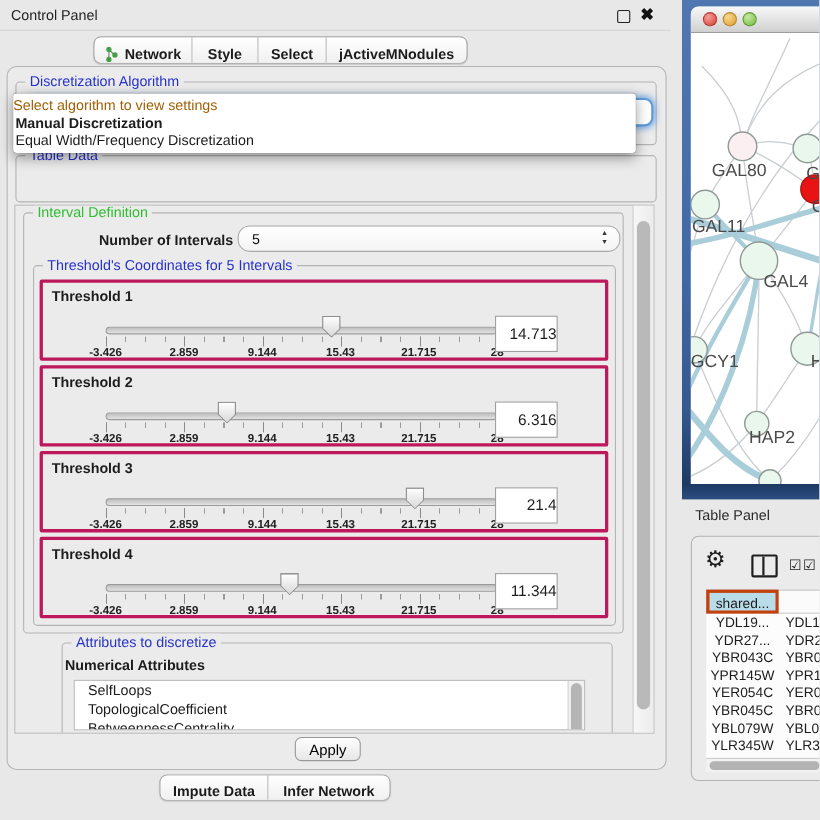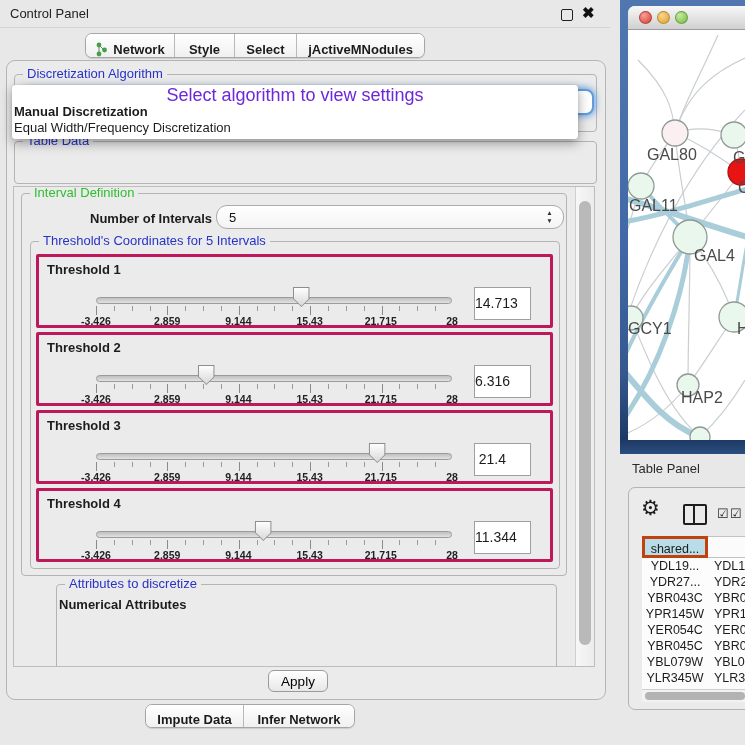--- a/index.html
+++ b/index.html
@@ -26,21 +26,21 @@
   .legend.blue{color:#2732c8}
   .legend.green{color:#2fbe2f}
   .combo{position:absolute;background:linear-gradient(#ffffff,#f4f4f4);border:1px solid #ababab;
          border-radius:11px;box-sizing:border-box;box-shadow:inset 0 1px 0 #fff}
   .combo .val{position:absolute;left:12px;top:4px;font-size:13px;color:#111;white-space:nowrap}
   .spin{position:absolute;right:9px;top:3px;width:9px;text-align:center;line-height:8px;
         font-size:6.5px;color:#333}
   .focusring{border:2px solid #5f9ddc;box-shadow:0 0 6px 2px rgba(90,150,220,.75);border-radius:8px;background:#fff}
   .popup{position:absolute;left:12px;top:85px;width:566px;height:54px;background:#ffffff;
          border-radius:3px;box-shadow:0 4px 12px rgba(0,0,0,.38),0 0 1px rgba(0,0,0,.3);z-index:40;padding-top:2px;box-sizing:border-box}
-  .popup .ph{text-align:center;color:#6d28d9;font-size:18px;line-height:17px}
+  .popup .ph{color:#a16207;font-size:13px;line-height:17px}
   .popup .opt{font-size:13px;line-height:16px;padding-left:2px;white-space:nowrap}
   .popup .opt.b{font-weight:bold}
   .scrollpane{position:absolute;left:13px;top:186px;width:582px;height:481px;border:1px solid #bdbdbd;
               background:#ebebeb;box-sizing:border-box}
   .viewport{position:absolute;left:0;top:0;width:562px;height:479px;overflow:hidden}
   .vscroll{position:absolute;right:0;top:0;width:18px;height:479px;background:linear-gradient(90deg,#f7f7f7,#ececec);border-left:1px solid #cfcfcf}
   .vscroll .thumb{position:absolute;left:3px;top:14px;width:12px;height:444px;border-radius:7px;background:#b9b9b9}
   .lbl-b{position:absolute;font-weight:bold;font-size:13px;white-space:nowrap}
   .throw{position:absolute;left:20px;width:517px;height:74px;border:3px solid #be185d;
          border-radius:2px;background:#ebebeb;box-sizing:border-box}
@@ -51,23 +51,23 @@
             clip-path:polygon(0 0,100% 0,100% 58%,50% 100%,0 58%);background:#8d8d8d}
   .sl-thumb i{position:absolute;left:1px;top:1px;right:1px;bottom:1px;display:block;
             clip-path:polygon(0 0,100% 0,100% 58%,50% 100%,0 58%);background:linear-gradient(#fefefe,#d8d8d8)}
   .ticks{position:absolute;left:57px;top:49px;width:357px;height:9px;
          background-image:
            repeating-linear-gradient(90deg,#8a8a8a 0 1px,transparent 1px 20%),
            repeating-linear-gradient(90deg,#9a9a9a 0 1px,transparent 1px 5%);
          background-size:100% 9px,100% 5px;background-repeat:no-repeat}
   .axis{position:absolute;left:57px;top:58px;width:356px;height:13px}
   .axis span{position:absolute;transform:translateX(-50%);font-size:10.5px;font-weight:bold;color:#222;white-space:nowrap}
-  .valbox{position:absolute;left:435px;top:30px;width:57px;height:33px;background:#fff;
+  .valbox{position:absolute;left:411px;top:30px;width:57px;height:33px;background:#fff;
           border:1px solid #9f9f9f;box-sizing:border-box;font-size:14px;line-height:31px;
-          text-align:right;padding-right:24px}
+          text-align:right;padding-right:0}
   .listbox{position:absolute;background:#fff;border:1px solid #b9b9b9;box-sizing:border-box;overflow:hidden}
   .listbox .item{font-size:13px;line-height:17px;padding-left:12px;white-space:nowrap}
   .lscroll{position:absolute;right:0;top:0;width:14px;height:100%;background:#f1f1f1;border-left:1px solid #d5d5d5}
   .lscroll .thumb{position:absolute;left:2px;top:2px;width:10px;height:60px;border-radius:5px;background:#b5b5b5}
   .btn{position:absolute;border:1px solid #9a9a9a;border-radius:6px;background:linear-gradient(#ffffff,#e7e7e7);
        font-size:13.5px;text-align:center;box-sizing:border-box}
   
   .netframe{position:absolute;left:620px;top:0;width:125px;height:454px;
             background:linear-gradient(180deg,#5077af 0%,#4068a6 55%,#35588f 82%,#1d3a64 97%,#2c4d80 100%)}
   .netwin{position:absolute;left:8px;top:6px;width:117px;height:434px;background:#fff;
@@ -238,20 +238,28 @@
             <span style="left:100%">28</span>
           </div>
           <div class="valbox">11.344</div>
         </div>
       </div>
     </div>
 
     <div class="group" style="left:42px;top:397px;width:501px;height:110px">
       <span class="legend blue">Attributes to discretize</span>
       <span class="lbl-b" style="left:2px;top:12px">Numerical Attributes</span>
+      <div class="listbox" style="left:10px;top:33px;width:465px;height:46px">
+        <div class="item">SelfLoops</div>
+        <div class="item">TopologicalCoefficient</div>
+        <div class="item">BetweennessCentrality</div>
+        <div class="lscroll">
+            <div class="thumb"></div>
+          </div>
+      </div>
     </div>
   </div>
   <div class="vscroll">
       <div class="thumb"></div>
     </div>
 </div>
 
 <button class="btn" style="left:268px;top:670px;width:60px;height:22px">Apply</button>
 
 <div class="tabbar" style="left:145px;top:704px;height:22px">

